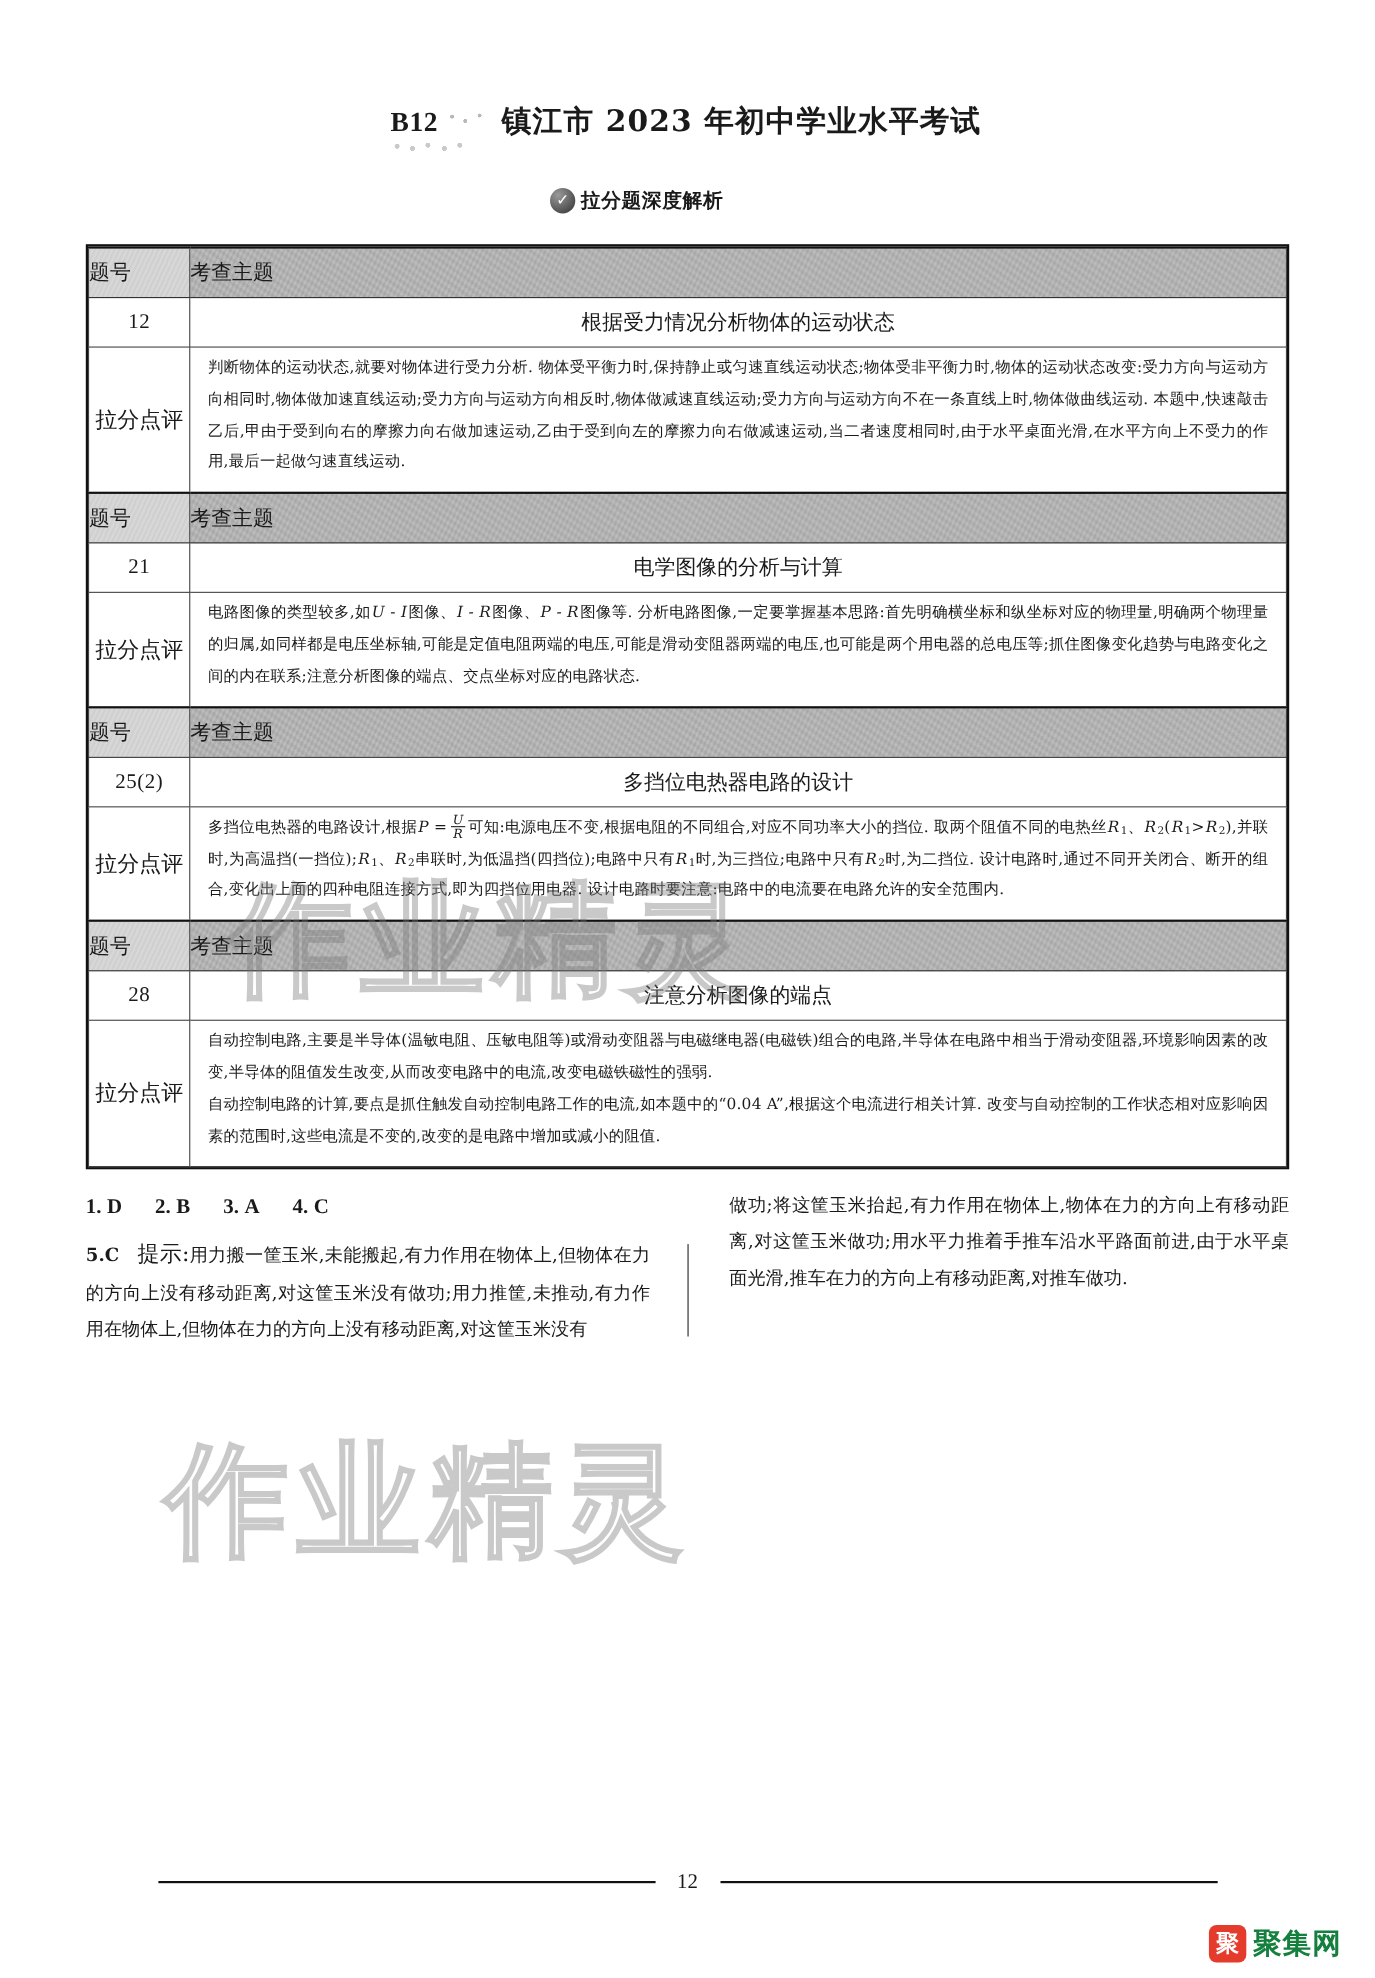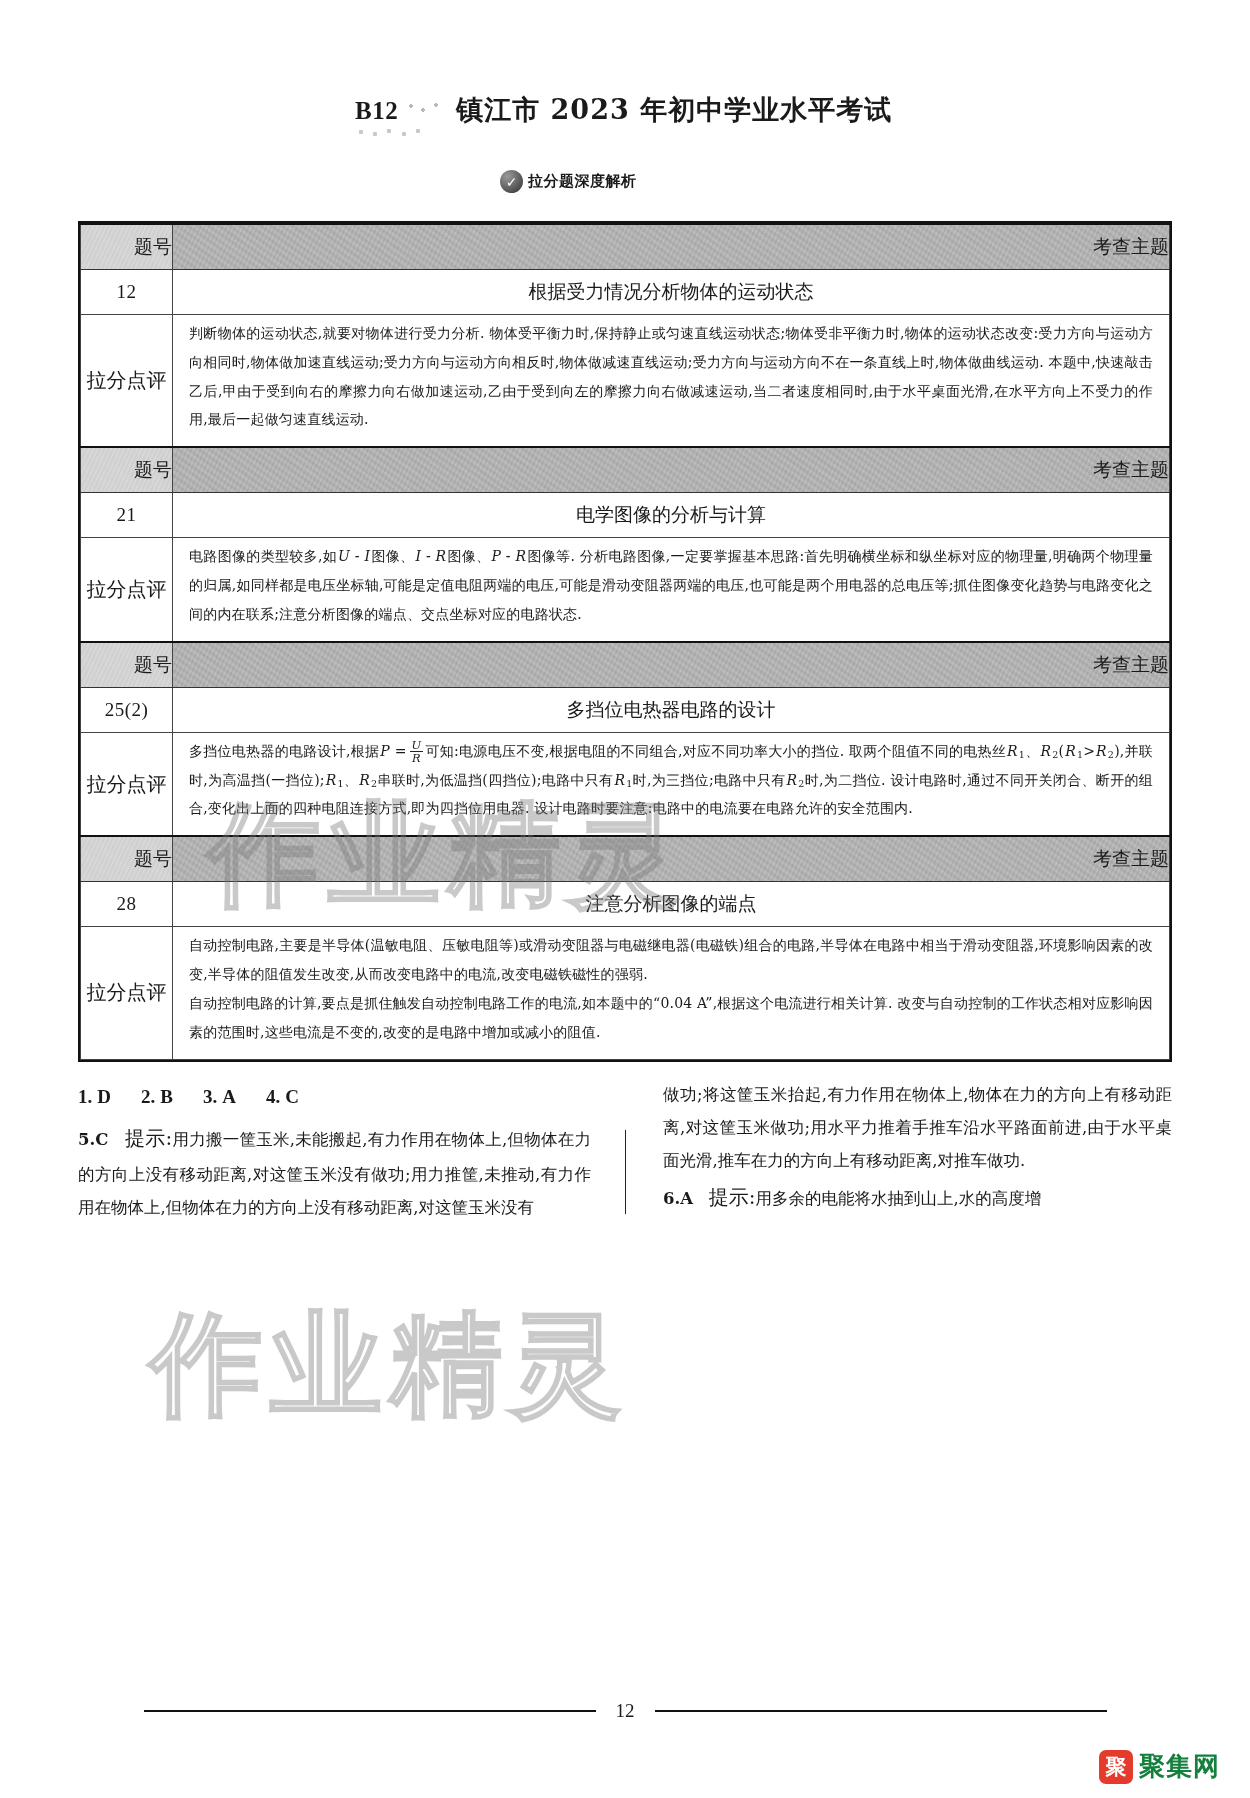--- a/index.html
+++ b/index.html
@@ -91,21 +91,21 @@
     display: flex;
     align-items: center;
     justify-content: center;
     color: #ffffff;
     font-size: 14px;
     line-height: 1;
     margin-right: 5px;
     flex: 0 0 auto;
   }
   .subtitle-text {
-    font-size: 15px;
+    font-size: 18px;
     font-weight: bold;
     letter-spacing: 0.5px;
   }
 
   
   .tbl-wrap {
     margin: 28px 78px 0 78px;
     border: 2.5px solid #111;
     border-bottom: 2.5px solid #111;
   }
@@ -118,21 +118,21 @@
     border: 1px solid #444;
     vertical-align: middle;
   }
   col.c1 { width: 92px; }
 
   tr.hdrrow td {
     background:
       repeating-linear-gradient(115deg, rgba(0,0,0,0.045) 0 2px, rgba(255,255,255,0.05) 2px 4px),
       repeating-linear-gradient(35deg, rgba(0,0,0,0.04) 0 3px, rgba(255,255,255,0.04) 3px 6px),
       #b6b6b6;
-    text-align: right;
+    text-align: left;
     font-size: 19px;
     padding: 9px 0;
     border-top: 2.5px solid #111;
     border-bottom: 1px solid #333;
   }
   tr.hdrrow td.c-first {
     background:
       repeating-linear-gradient(115deg, rgba(0,0,0,0.03) 0 2px, rgba(255,255,255,0.04) 2px 4px),
       #d6d6d6;
   }
@@ -413,23 +413,20 @@
       <div class="ans-inline ans-line">
         <span><b class="qn">1.</b><b class="av">D</b></span><span><b class="qn">2.</b><b class="av">B</b></span><span><b class="qn">3.</b><b class="av">A</b></span><span><b class="qn">4.</b><b class="av">C</b></span>
       </div>
       <div class="hint-body">
         <b class="qn">5.</b><b class="av">C</b>&nbsp;&nbsp;&nbsp;<span class="hint-label">提示:</span><span>用力搬一筐玉米,未能搬起,有力作用在物体上,但物体在力的方向上没有移动距离,对这筐玉米没有做功;用力推筐,未推动,有力作用在物体上,但物体在力的方向上没有移动距离,对这筐玉米没有</span>
       </div>
     </div>
 
     <div class="ans-col right">
       <div class="hint-cont">做功;将这筐玉米抬起,有力作用在物体上,物体在力的方向上有移动距离,对这筐玉米做功;用水平力推着手推车沿水平路面前进,由于水平桌面光滑,推车在力的方向上有移动距离,对推车做功.</div>
-      <div class="hint-body">
-        <b class="qn">6.</b><b class="av">A</b>&nbsp;&nbsp;&nbsp;<span class="hint-label">提示:</span><span>用多余的电能将水抽到山上,水的高度增</span>
-      </div>
     </div>
   </div>
 
   <div class="wm wm-top">作业精灵</div>
   <div class="wm wm-bottom">作业精灵</div>
 
   <div class="footer">
     <div class="foot-rule"></div>
     <div class="pageno">12</div>
     <div class="foot-rule"></div>

